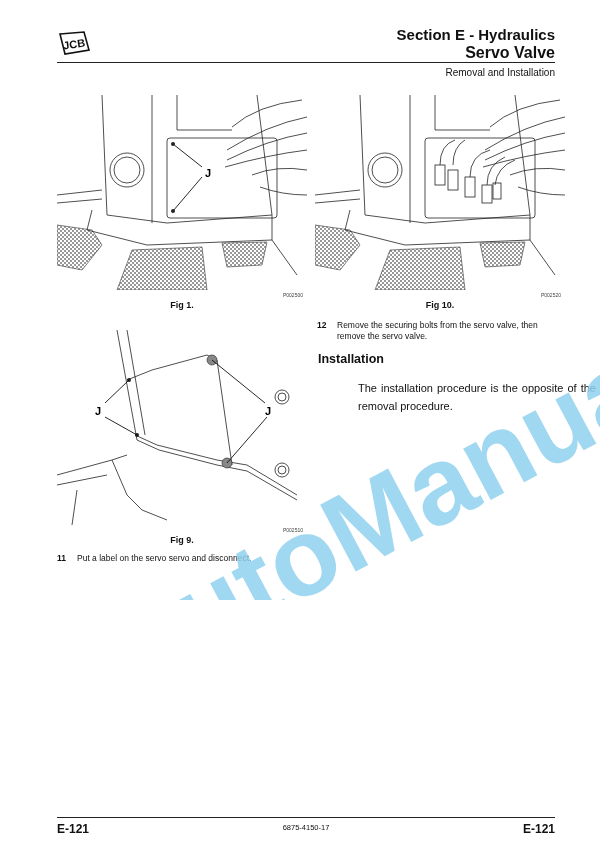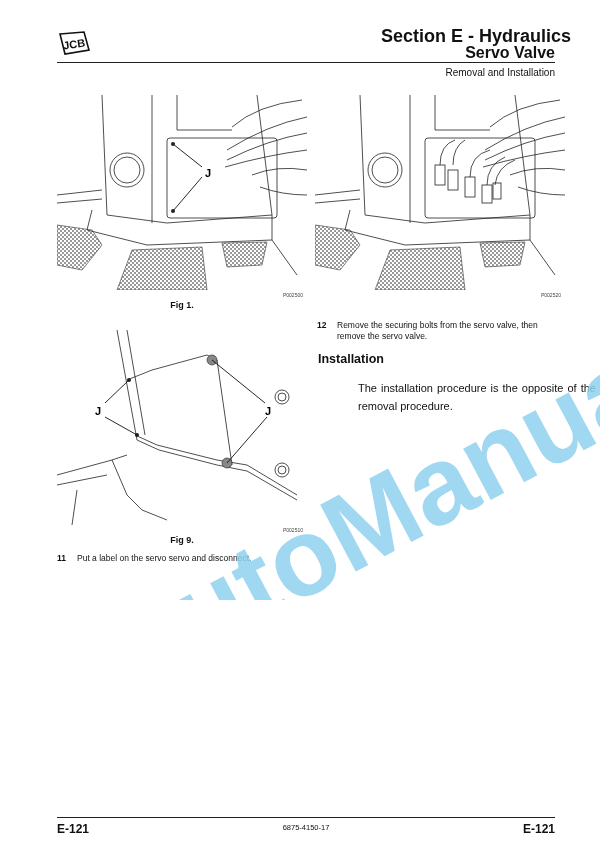--- a/index.html
+++ b/index.html
@@ -1,19 +1,19 @@
 <!DOCTYPE html>
 <html><head>
 <meta charset="utf-8">
 <style>
   html,body{margin:0;padding:0;background:#fff;}
   body{width:612px;height:866px;position:relative;overflow:hidden;font-family:"Liberation Sans",sans-serif;color:#111;}
   .abs{position:absolute;}
   .logo{left:57px;top:30px;width:34px;height:26px;}
-  .h-title{right:41px;top:26px;font-size:18px;font-weight:bold;text-align:left;}
+  .h-title{right:57px;top:26px;font-size:15px;font-weight:bold;text-align:left;}
   .h-sub{right:57px;top:44px;font-size:16px;font-weight:bold;text-align:right;}
   .h-rule{left:57px;right:57px;top:62px;height:0;border-top:1.5px solid #222;}
   .h-sect{right:57px;top:67px;font-size:10px;text-align:left;}
   .fig{position:absolute;}
   .fig svg{display:block;}
   .figcap{font-size:9px;font-weight:bold;text-align:center;}
   .figcode{font-size:5px;color:#444;}
   .step{font-size:8.5px;line-height:11px;}
   .step .num{font-weight:bold;display:inline-block;width:20px;}
   .step .txt{display:inline-block;vertical-align:top;}
@@ -102,20 +102,21 @@
         <rect x="167" y="90" width="10" height="18"></rect>
         <rect x="178" y="88" width="8" height="16"></rect>
     </g>
     <g stroke="#333" stroke-width="0.6">
       <path d="M0 130 L35 135 L45 150 L25 175 L0 170 Z" fill="url(#hatch2)"></path>
       <path d="M75 155 L145 152 L150 195 L60 195 Z" fill="url(#hatch2)"></path>
       <path d="M165 148 L210 147 L205 170 L170 172 Z" fill="url(#hatch2)"></path>
     </g>
   </svg>
   <div class="abs figcode" style="right:4px;top:197px;">P002520</div>
+  <div class="abs figcap" style="left:0;right:0;top:205px;">Fig 10.</div>
 </div>
 
 <div class="fig" style="left:57px;top:325px;width:250px;height:220px;">
   <svg width="250" height="200" viewBox="0 0 250 200">
     <g fill="none" stroke="#222" stroke-width="0.8">
       <path d="M60 5 L80 115 M70 5 L88 110"></path>
       <path d="M70 55 L95 45 L150 30 L160 35 L175 140"></path>
       <path d="M78 110 L100 120 L160 135 L190 140 L240 170"></path>
       <path d="M80 115 L102 125 L160 140 L190 146 L240 175"></path>
       <path d="M0 150 L55 135 L70 130 M0 160 L50 150"></path>

